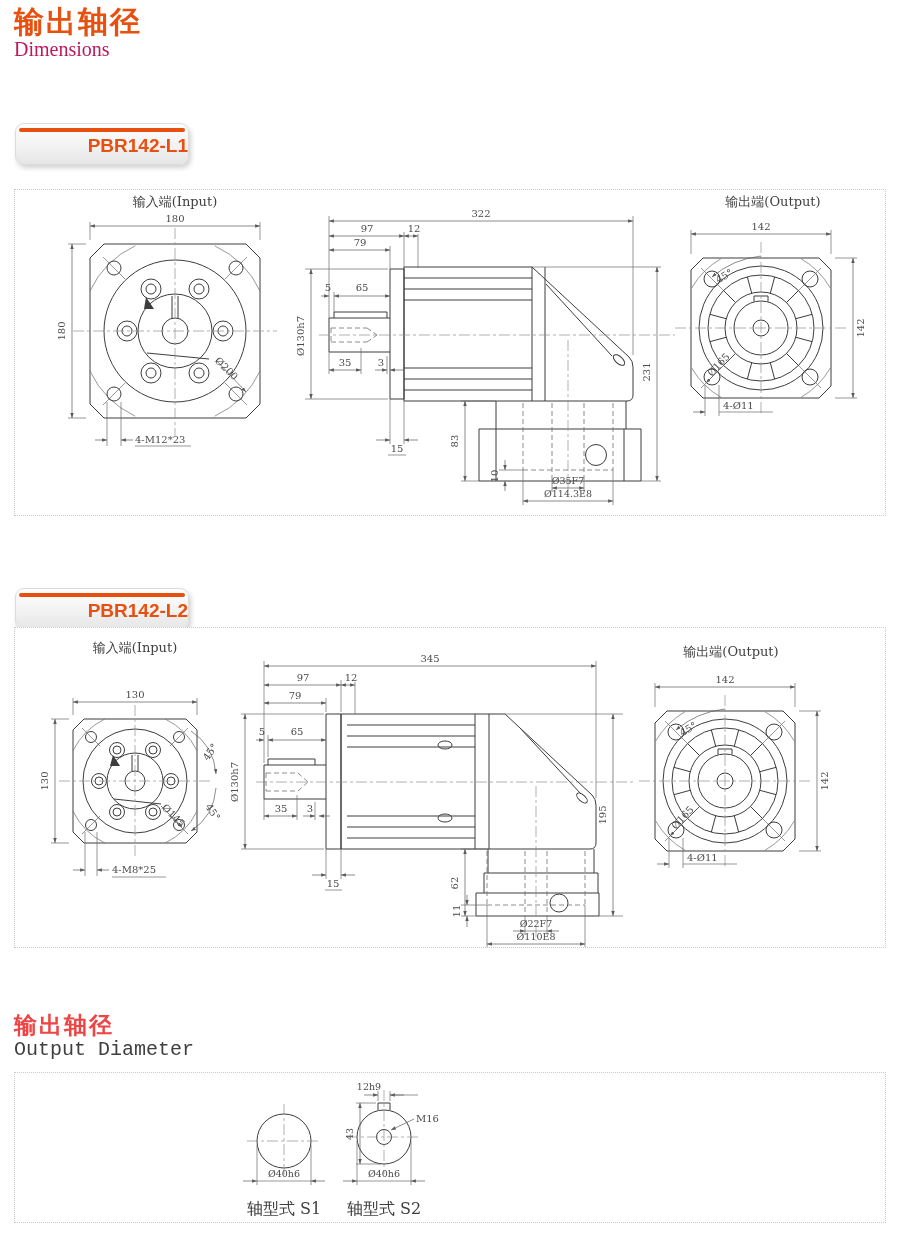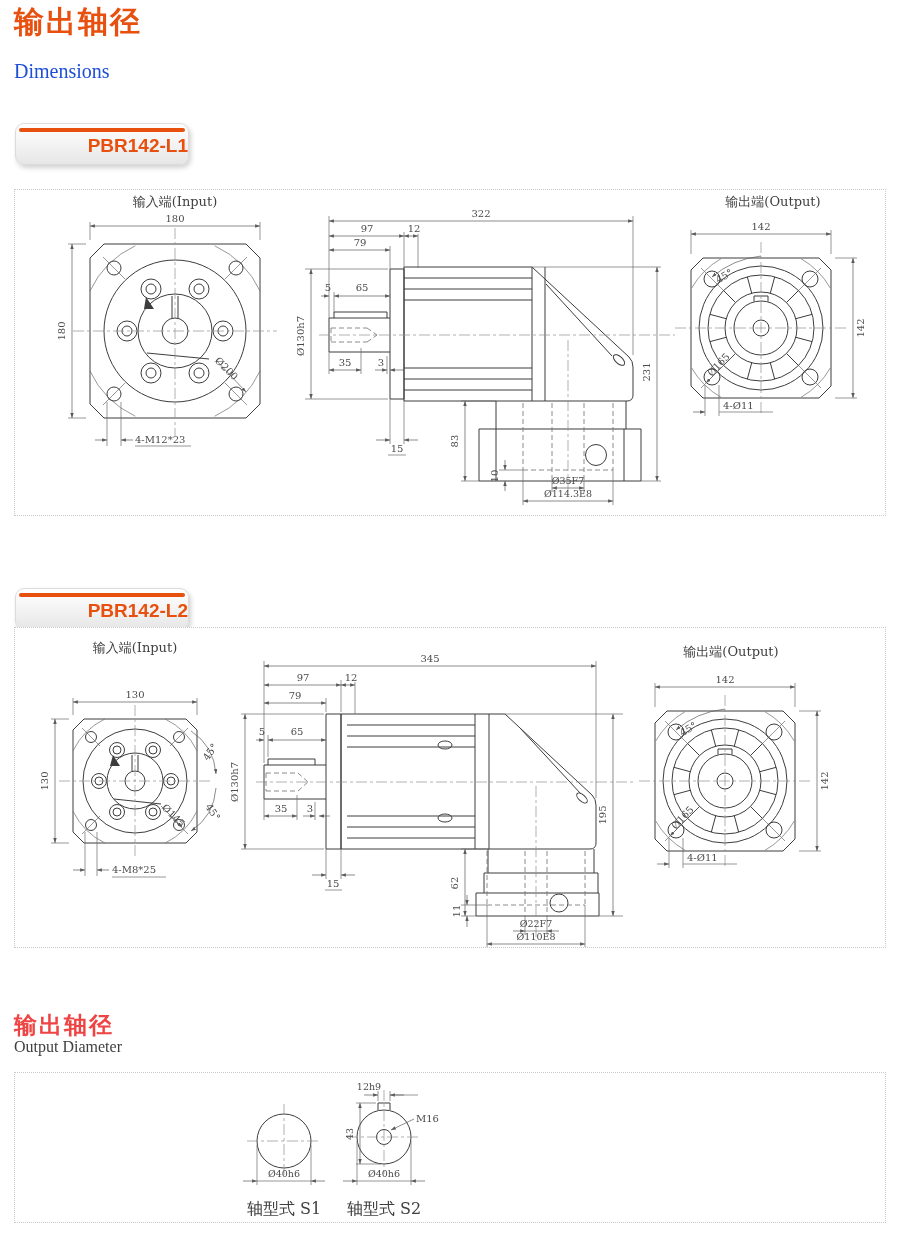--- a/index.html
+++ b/index.html
@@ -1,22 +1,22 @@
 <!DOCTYPE html>
 <html><head>
 <meta charset="utf-8">
 <style>
   html,body{margin:0;padding:0;}
   body{width:900px;height:1233px;position:relative;background:#ffffff;
        font-family:"Liberation Sans",sans-serif;overflow:hidden;}
   .abs{position:absolute;}
   .title-cn{left:14px;top:2px;font-size:30px;font-weight:bold;color:#e8500f;letter-spacing:2px;}
-  .title-en{left:14px;top:38px;font-size:20px;color:#1d4ed8;font-family:"Liberation Serif",serif;margin-top:22px;}
+  .title-en{left:14px;top:38px;font-size:20px;color:#be185d;font-family:"Liberation Serif",serif;}
   .sec2-cn{left:14px;top:1010px;font-size:23px;font-weight:bold;color:#ef4444;letter-spacing:2px;}
-  .sec2-en{left:14px;top:1038px;font-size:16px;color:#3f3f3f;font-family:Liberation Serif, serif;}
+  .sec2-en{left:14px;top:1038px;font-size:20px;color:#3f3f3f;font-family:Liberation Mono, monospace;}
   .badge{left:15px;width:172px;height:40px;border:1px solid #dcdcdc;border-radius:9px;
          background:linear-gradient(#ffffff,#f2f2f2 55%,#e6e6e6);
          box-shadow:2px 3px 5px rgba(0,0,0,0.18);}
   .badge-bar{position:absolute;left:3px;right:3px;top:4px;height:4px;background:#e8500f;border-radius:2px;}
   .badge-text{position:absolute;left:0;right:0;top:11px;text-align:right;
               font-size:19px;font-weight:bold;color:#e8500f;}
   .panel{left:14px;width:872px;border:1px dotted #c9c9c9;background:#fff;box-sizing:border-box;}
   svg{display:block;}
   svg text{font-family:"DejaVu Serif","Liberation Serif",serif;fill:#4a4a4a;}
   .d{font-size:10px;text-anchor:middle;}

